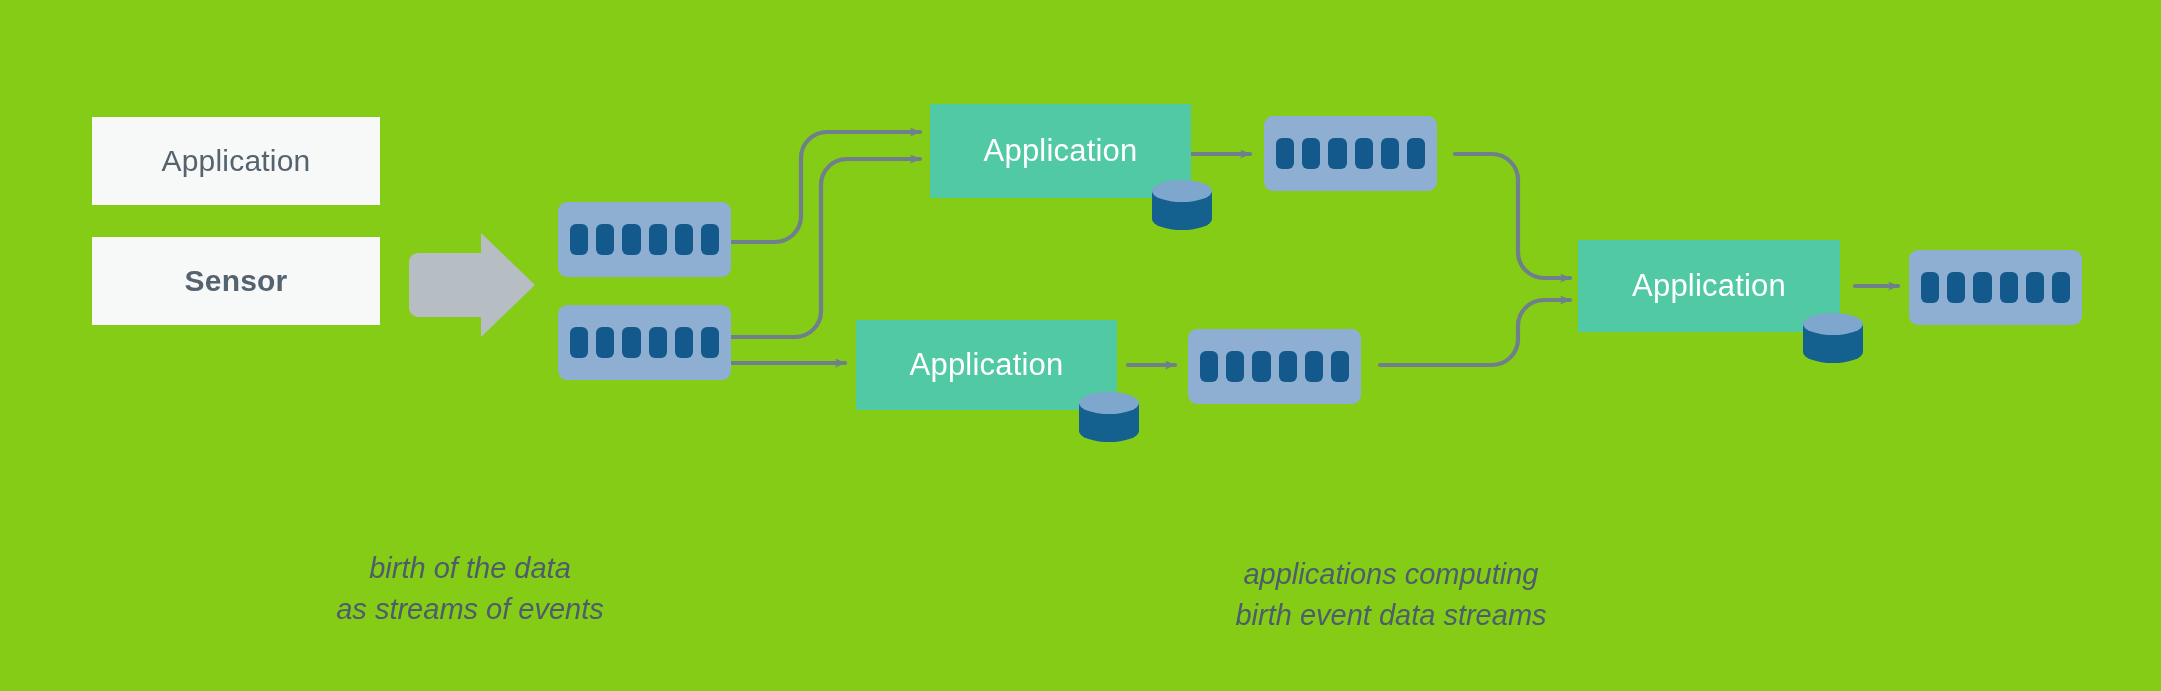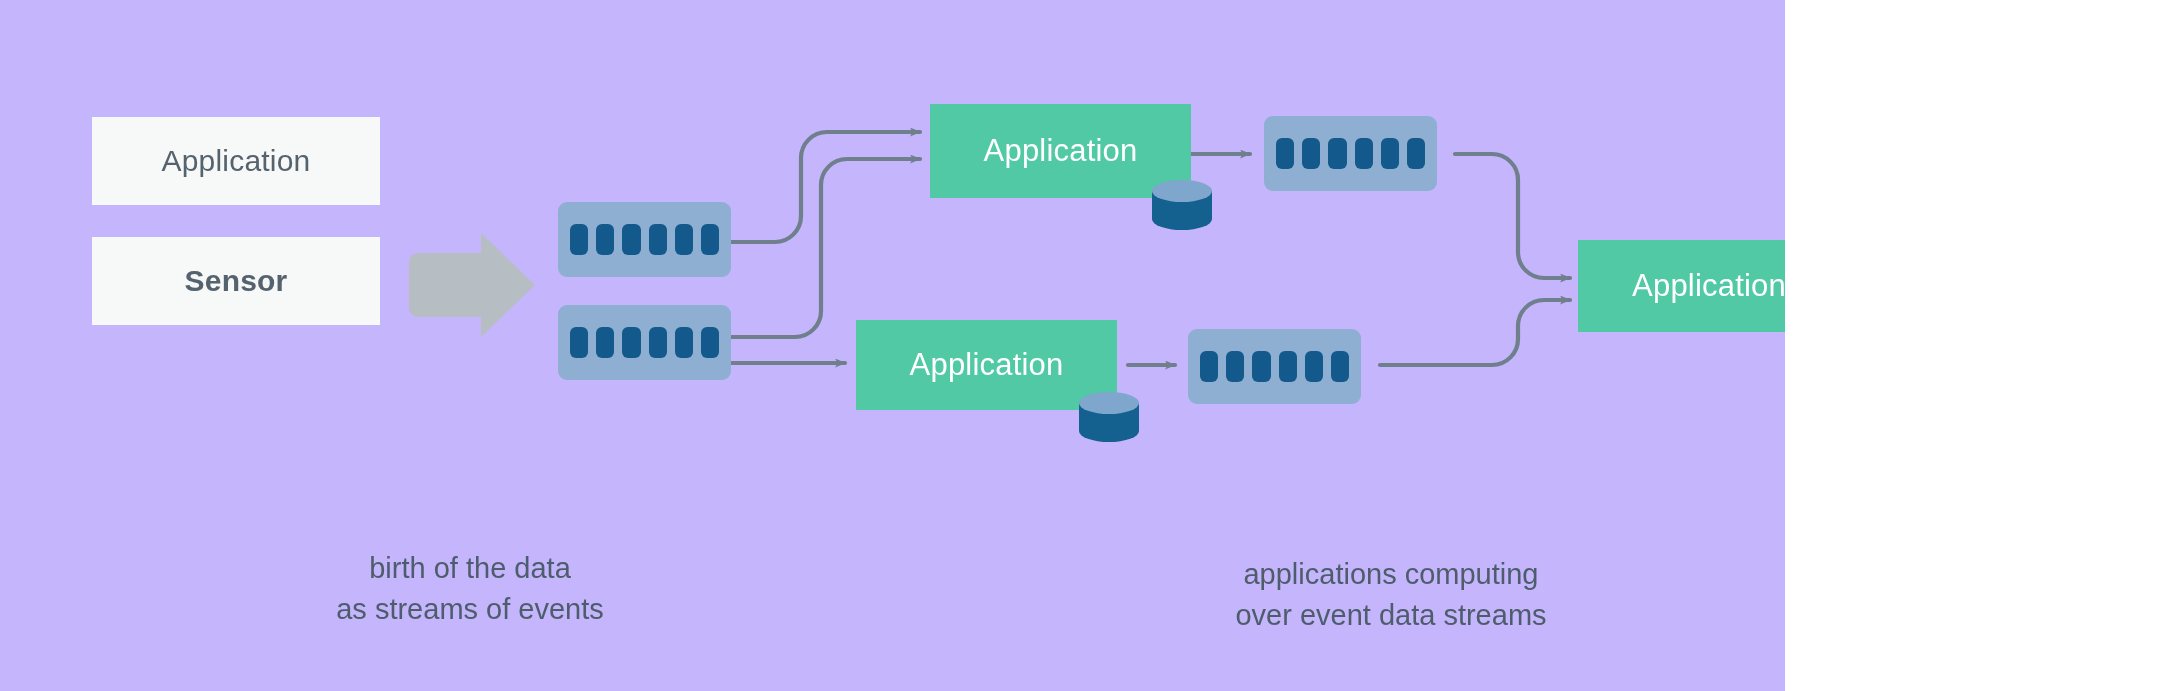--- a/index.html
+++ b/index.html
@@ -1,33 +1,33 @@
 <!DOCTYPE html>
 <html><head>
 <meta charset="utf-8">
 <style>
   html,body{margin:0;padding:0;background:#ffffff;}
   body{font-family:"Liberation Sans", sans-serif;}
-  #canvas{position:relative;width:1785px;height:691px;background:#c4b5fd;overflow:hidden;}
+  #canvas{position:relative;width:2161px;height:691px;background:#84cc16;overflow:hidden;}
 
   .src-box{position:absolute;background:#F7F8F8;display:flex;align-items:center;justify-content:center;}
   .src-label{font-size:30px;color:#55636F;letter-spacing:.2px;}
 
   .app-box{position:absolute;background:#51C9A5;display:flex;align-items:center;justify-content:center;}
   .app-label{font-size:31px;color:#ffffff;letter-spacing:.2px;}
 
   .stream{position:absolute;background:#8EAFD1;border-radius:9px;display:flex;align-items:center;justify-content:space-between;box-sizing:border-box;}
   .stream .bar{background:#13598B;border-radius:6px;height:calc(100% - 22px);flex:1 1 auto;}
 
   .db{position:absolute;}
   .db .body{position:absolute;left:0;right:0;top:11px;bottom:11px;background:#14608F;}
   .db .top{position:absolute;left:0;right:0;top:0;height:22px;border-radius:50%;background:#7FA6CC;}
   .db .bot{position:absolute;left:0;right:0;bottom:0;height:22px;border-radius:50%;background:#14608F;}
 
-  .caption{position:absolute;text-align:center;color:#4E5D6B;font-size:29px;line-height:1.42;}
+  .caption{position:absolute;text-align:center;color:#4E5D6B;font-size:29px;line-height:1.42;font-style:italic;}
 
   svg.wires{position:absolute;left:0;top:0;width:2161px;height:691px;pointer-events:none;}
 </style>
 </head>
 <body>
 
 <div id="canvas">
 
   <div class="src-box" style="left:92px;top:117px;width:288px;height:88px;">
     <span class="src-label">Application</span>
@@ -137,16 +137,16 @@
     <div class="bar"></div>
     <div class="bar"></div>
   </div>
 
   <div class="caption" style="left:200px;top:548px;width:540px;">
     <div>birth of the data</div>
     <div>as streams of events</div>
   </div>
   <div class="caption" style="left:1106px;top:548px;width:570px;margin-top:6px;">
     <div>applications computing</div>
-    <div>over event data streams</div>
+    <div>birth event data streams</div>
   </div>
 
 </div>
 
 </body></html>

